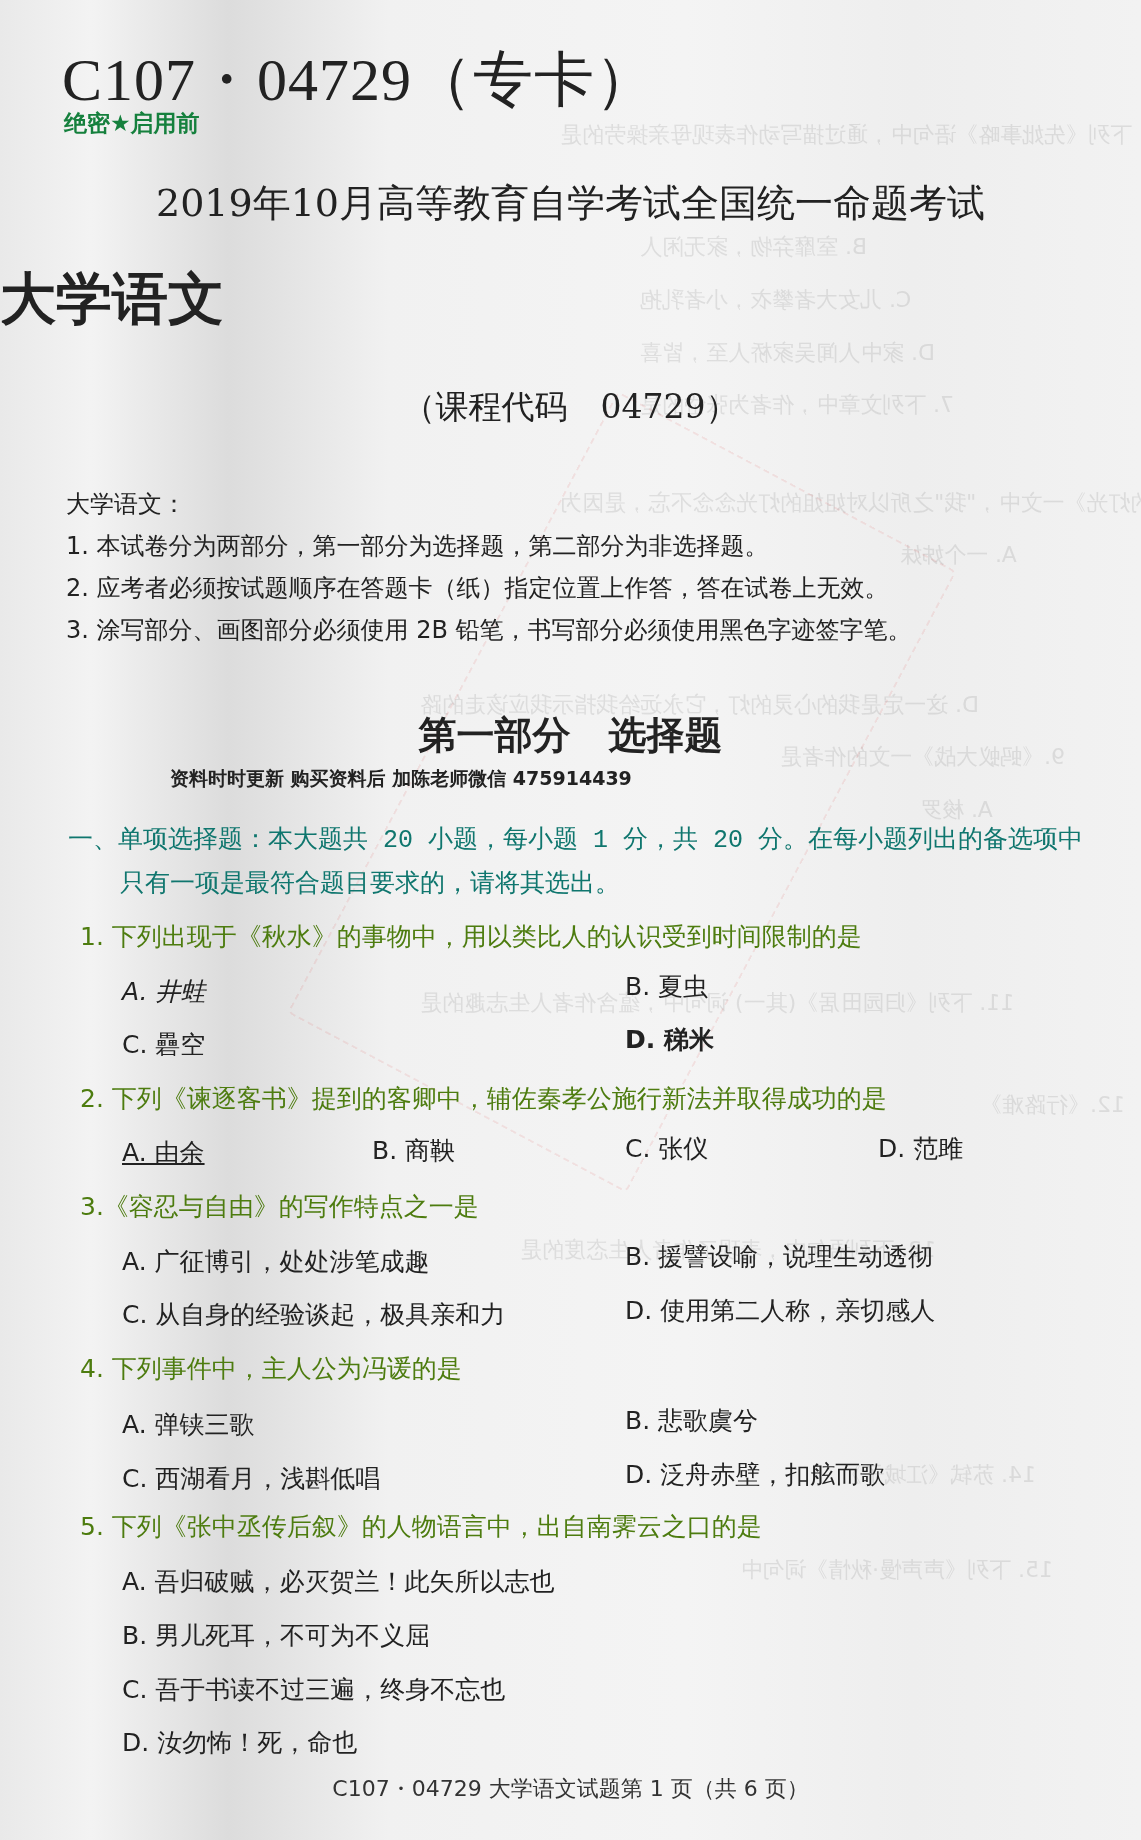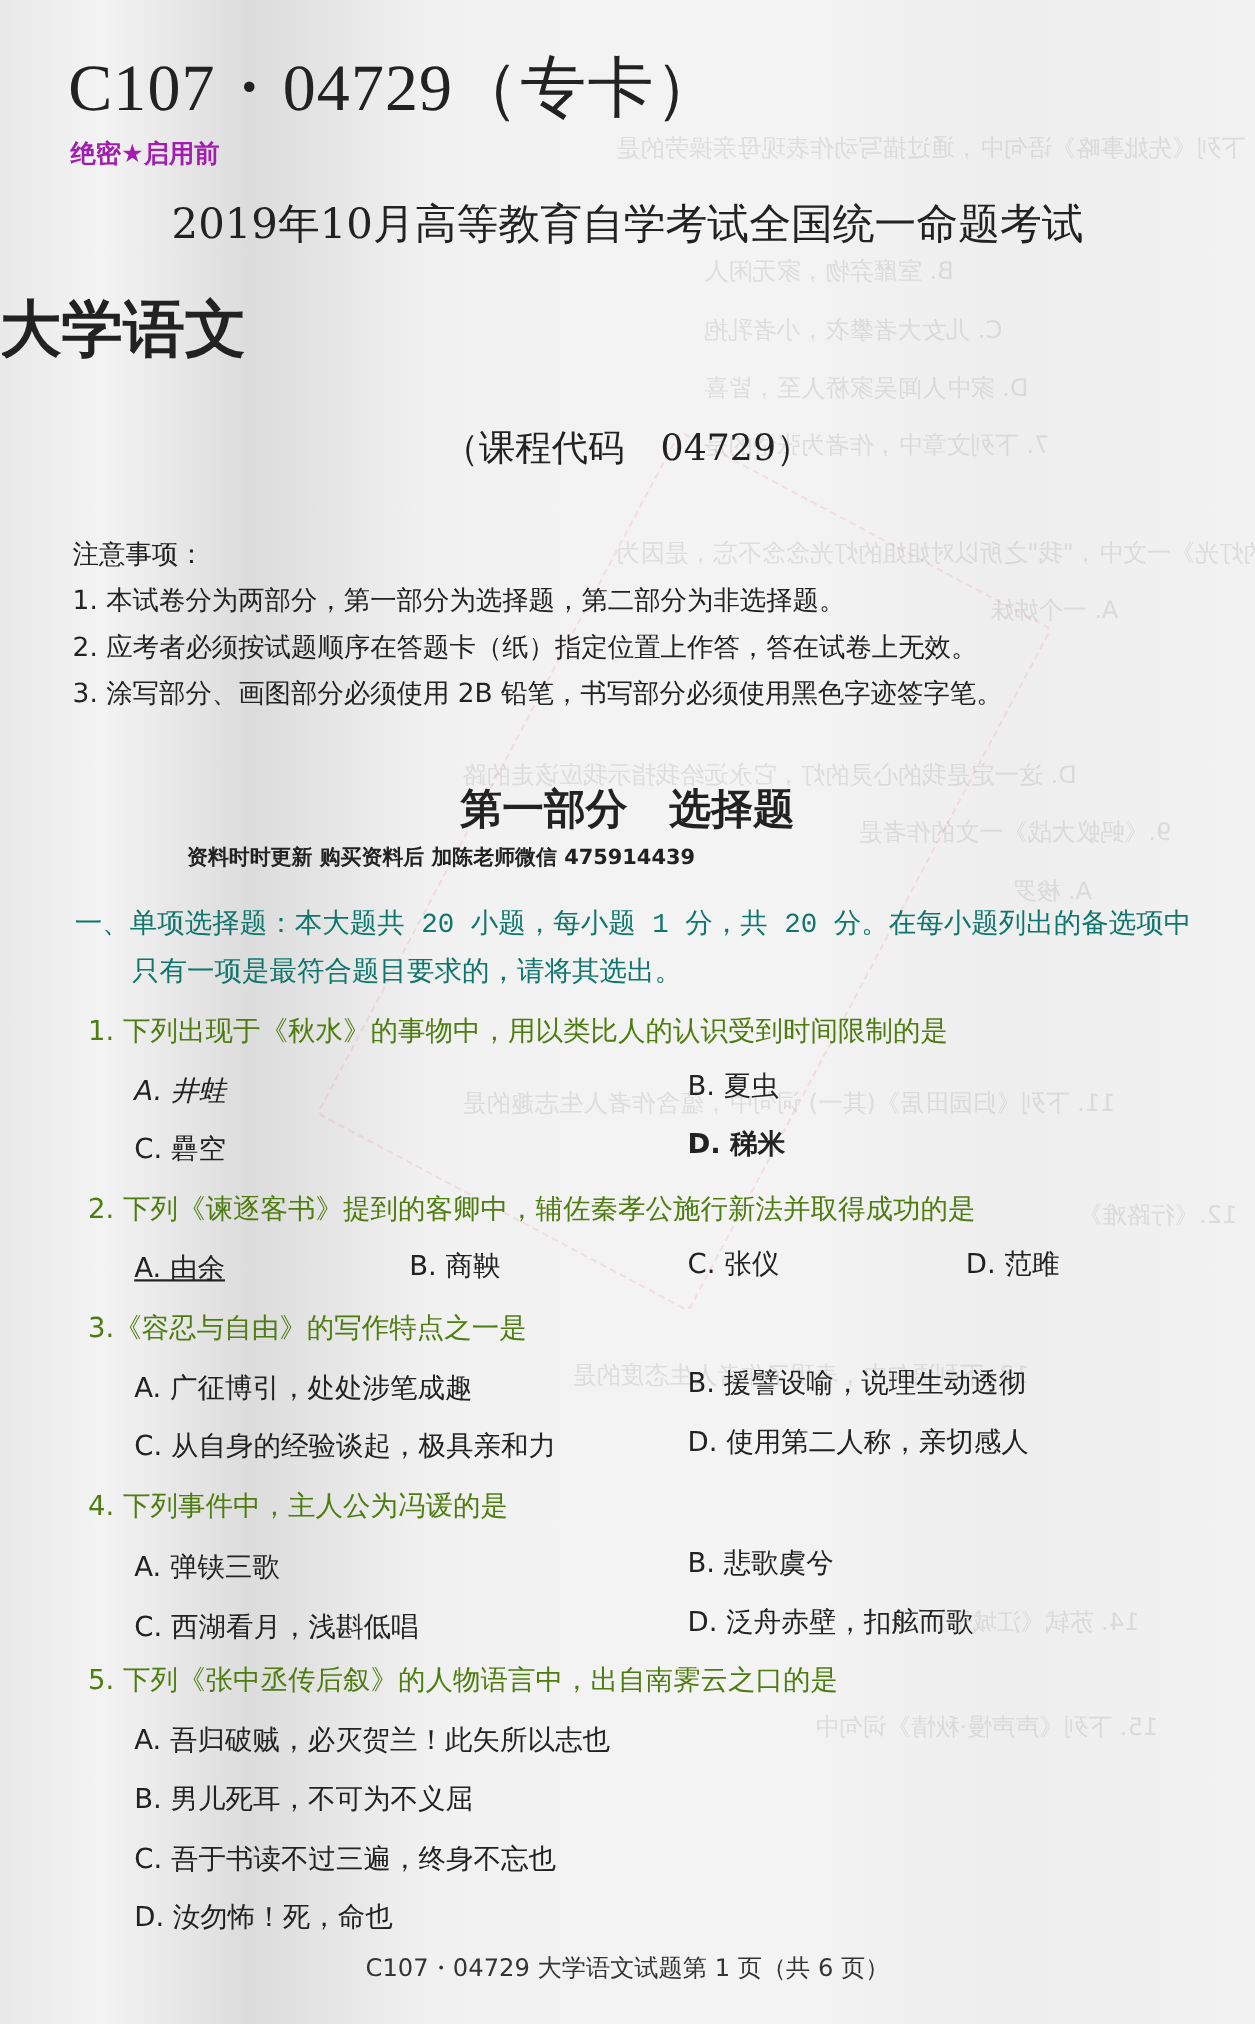--- a/index.html
+++ b/index.html
@@ -4,21 +4,21 @@
 <style>
   html, body { margin: 0; padding: 0; }
   body {
     width: 1141px; height: 1840px; position: relative; overflow: hidden;
     background: linear-gradient(90deg, #e9e9e9 0%, #f3f3f3 8%, #dcdcdc 20%, #f1f1f1 34%, #f4f4f4 60%, #eeeeee 80%, #f2f2f2 100%);
     font-family: "DejaVu Serif", "Liberation Serif", serif;
     color: #1e1e1e;
   }
   .abs { position: absolute; white-space: nowrap; }
   .header-code { left: 62px; top: 40px; font-family: "Liberation Serif", serif; font-size: 60px; letter-spacing: 1px; color: #222; }
-  .secret { left: 64px; top: 124px; font-family: "DejaVu Sans", sans-serif; font-size: 23px; font-weight: bold; color: #a21caf; }
+  .secret { left: 64px; top: 108px; font-family: "DejaVu Sans", sans-serif; font-size: 23px; font-weight: bold; color: #15803d; }
   .exam-title { left: 0; width: 1141px; text-align: center; top: 178px; font-size: 38px; color: #222; }
   .subject { left: 0; width: 1141px; text-align: left; top: 262px; font-family: "DejaVu Sans", sans-serif; font-size: 56px; font-weight: bold; color: #222; }
   .course-code { left: 0; width: 1141px; text-align: center; top: 385px; font-size: 33px; color: #222; }
   .notes-title { left: 66px; top: 488px; font-family: "DejaVu Sans", sans-serif; font-size: 24px; color: #222; }
   .note { left: 66px; font-family: "DejaVu Sans", sans-serif; font-size: 24px; color: #222; }
   .part-title { left: 0; width: 1141px; text-align: center; top: 710px; font-family: "DejaVu Sans", sans-serif; font-size: 38px; font-weight: bold; color: #222; }
   .ad-line { left: 170px; top: 766px; font-family: "DejaVu Sans", sans-serif; font-size: 19px; font-weight: bold; color: #222; }
   .section-intro { left: 68px; font-family: Liberation Mono, monospace; font-size: 25px; color: #0f766e; }
   .q-stem { left: 80px; font-family: "DejaVu Sans", sans-serif; font-size: 25px; color: #4d7c0f; }
   .q-opt { font-family: "DejaVu Sans", sans-serif; font-size: 25px; color: #222; }
@@ -45,21 +45,21 @@
 <div class="bleed" style="left:840px; top:1460px;">14. 苏轼《江城子》</div>
 <div class="bleed" style="left:740px; top:1555px;">15. 下列《声声慢·秋情》词句中</div>
 <div class="stamp"></div>
 
 <div class="abs header-code">C107・04729（专卡）</div>
 <div class="abs secret">绝密★启用前</div>
 <div class="abs exam-title">2019年10月高等教育自学考试全国统一命题考试</div>
 <div class="abs subject">大学语文</div>
 <div class="abs course-code">（课程代码　04729）</div>
 
-<div class="abs notes-title">注意事项：</div>
+<div class="abs notes-title">大学语文：</div>
 <div class="abs note" style="top:530px;">1. 本试卷分为两部分，第一部分为选择题，第二部分为非选择题。</div>
 <div class="abs note" style="top:572px;">2. 应考者必须按试题顺序在答题卡（纸）指定位置上作答，答在试卷上无效。</div>
 <div class="abs note" style="top:614px;">3. 涂写部分、画图部分必须使用 2B 铅笔，书写部分必须使用黑色字迹签字笔。</div>
 
 <div class="abs part-title">第一部分　选择题</div>
 <div class="abs ad-line">资料时时更新 购买资料后 加陈老师微信 475914439</div>
 
 <div class="abs section-intro" style="top:822px;">一、单项选择题：本大题共 20 小题，每小题 1 分，共 20 分。在每小题列出的备选项中</div>
 <div class="abs section-intro" style="top:866px; left:120px;">只有一项是最符合题目要求的，请将其选出。</div>
 

